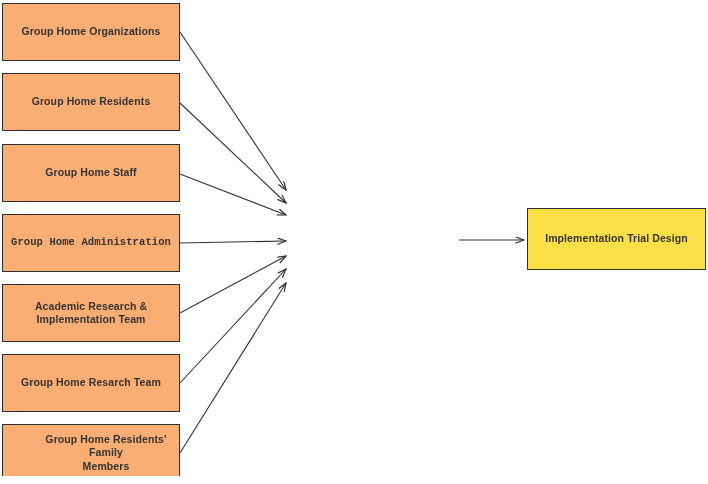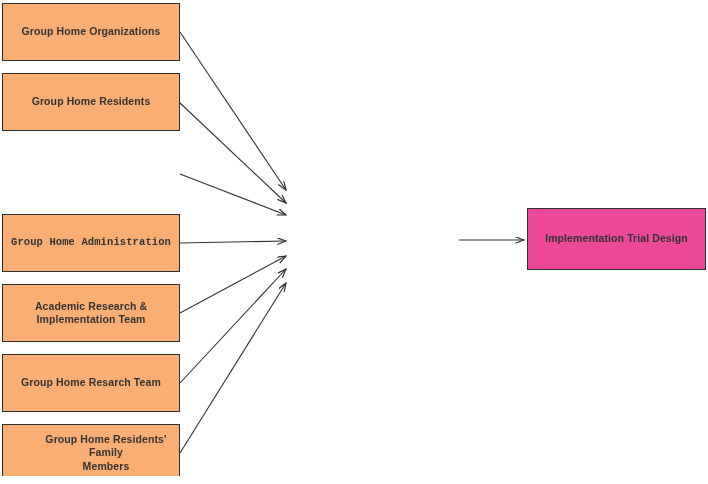--- a/index.html
+++ b/index.html
@@ -32,21 +32,21 @@
   }
   .node-source {
     background: #FAAE73;
     border-color: #2e2e2e;
   }
   .node-process {
     background: #B3B3F5;
     border-color: #2e2e2e;
   }
   .node-output {
-    background: #ec4899;
+    background: #fde047;
     border-color: #2e2e2e;
     align-items: center;
   }
   .node-label {
     display: block;
     white-space: pre-line;
   }
   #edges {
     position: absolute;
     left: 0;
@@ -85,20 +85,23 @@
   </svg>
 
   <div class="node node-source" style="left: 2px; top: 3px; width: 178px; height: 58px;">
     <span class="node-label">Group Home Organizations</span>
   </div>
 
   <div class="node node-source" style="left: 2px; top: 73px; width: 178px; height: 58px; text-align: center;">
     <span class="node-label">Group Home Residents</span>
   </div>
 
+  <div class="node node-source" style="left: 2px; top: 144px; width: 178px; height: 58px;">
+    <span class="node-label">Group Home Staff</span>
+  </div>
 
   <div class="node node-source" style="left: 2px; top: 214px; width: 178px; height: 58px; font-family: Liberation Mono, monospace;">
     <span class="node-label">Group Home Administration</span>
   </div>
 
   <div class="node node-source" style="left: 2px; top: 284px; width: 178px; height: 58px;">
     <span class="node-label">Academic Research &amp;
 Implementation Team</span>
   </div>
 

